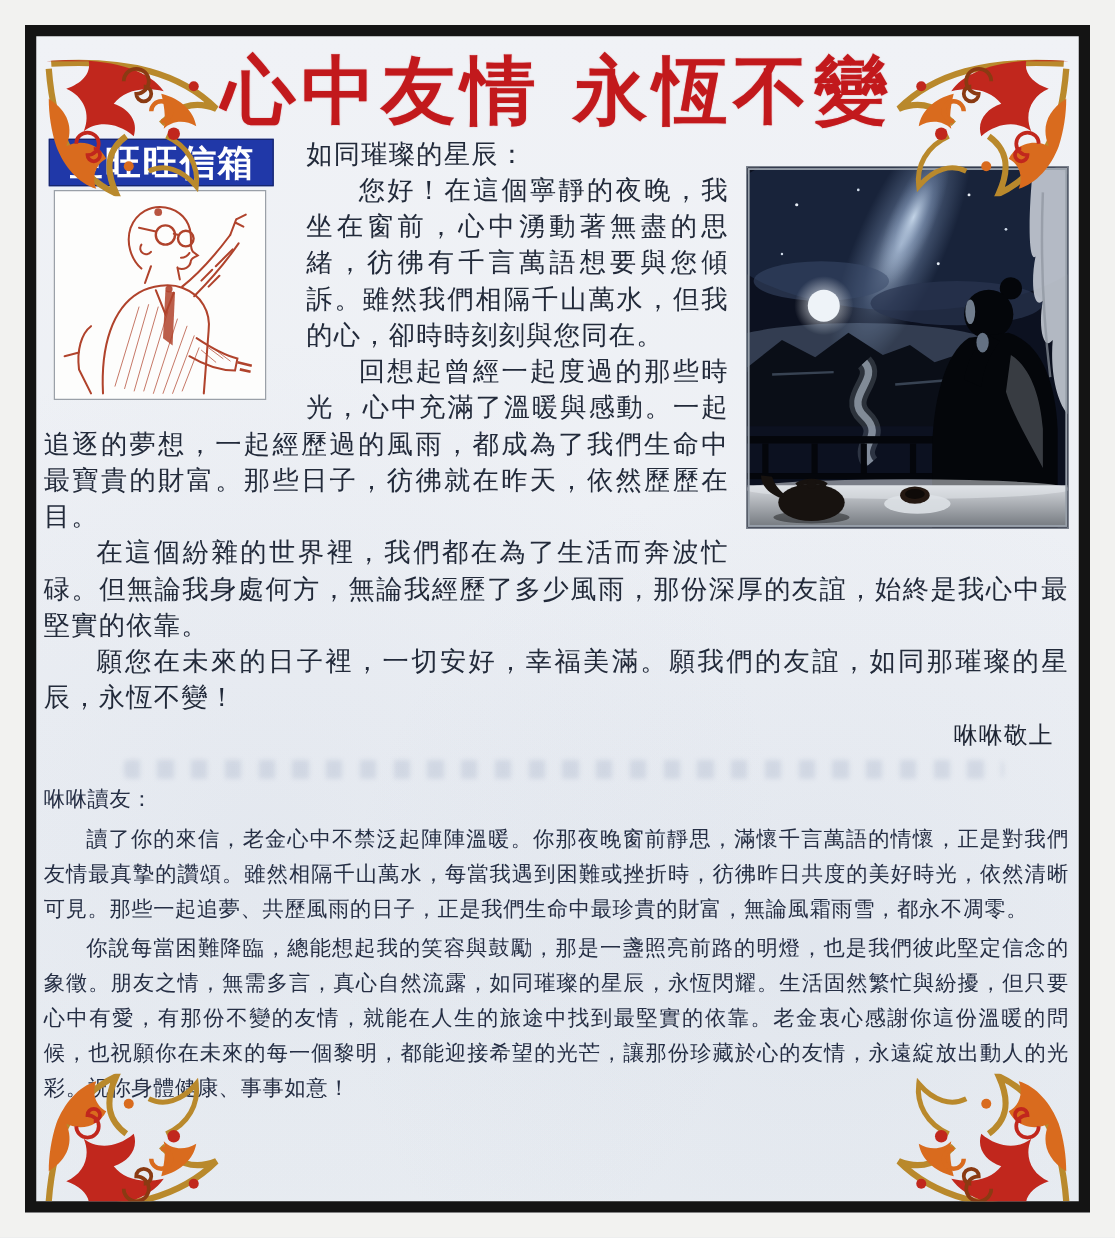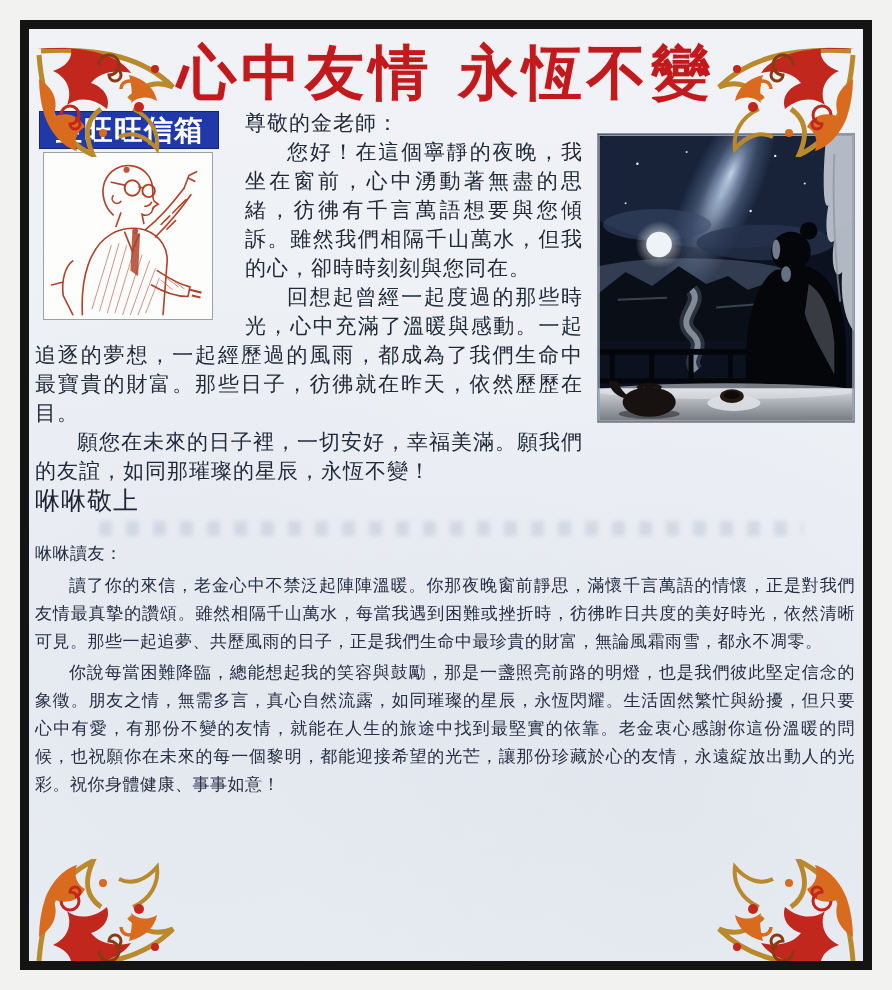--- a/index.html
+++ b/index.html
@@ -30,21 +30,21 @@
 
   .sidebar{float:left;width:180px;margin:2px 26px 6px 4px;}
   .badge{box-sizing:border-box;width:180px;height:38px;background:#2038a8;border:1px solid #16266e;
          color:#ffffff;font-family:"DejaVu Sans",sans-serif;font-weight:bold;font-size:29px;
          line-height:36px;text-align:center;letter-spacing:1px;}
   .sketch-box{box-sizing:border-box;width:170px;height:168px;margin:3px 0 0 4px;background:#fdfdfc;
               border:1px solid #9aa0a8;}
   .photo{float:right;width:258px;height:290px;margin:24px 0 10px 14px;border:1px solid #8d95a0;
          box-sizing:border-box;background:#0c1120;}
 
-  .sig{clear:none;padding-right:12px;font-size:25px;line-height:30px;color:#1d2433;}
+  .sig{clear:none;text-align:right;padding-right:12px;font-size:19px;line-height:30px;color:#1d2433;}
   .bleed{height:15px;margin:5px 60px 3px 70px;border-radius:4px;opacity:.55;filter:blur(2px);
          background:repeating-linear-gradient(90deg,rgba(95,115,155,.28) 0 13px,rgba(95,115,155,0) 13px 27px);}
 
   .reply{margin:2px 8px 0 6px;color:#252e44;font-size:17px;line-height:28px;letter-spacing:.5px;
          text-align:justify;position:relative;z-index:2;}
   .reply p{margin:0 0 3px;text-indent:2em;}
   .reply p.salutation{text-indent:0;margin-bottom:4px;}
 </style>
 </head>
 <body>
@@ -180,23 +180,24 @@
             <path d="M26,268 C16,264 11,257 11,250 L20,251 C22,258 27,263 31,266 Z" fill="#17120f"></path>
             <path d="M40,258 a16,10 0 0 1 24,0" fill="none" stroke="#17120f" stroke-width="4"></path>
             <circle cx="52" cy="257" r="4" fill="#17120f"></circle>
             <ellipse cx="138" cy="273" rx="27" ry="8" fill="#dde1e6" opacity=".9"></ellipse>
             <ellipse cx="136" cy="266" rx="12" ry="7" fill="#241812"></ellipse>
             <ellipse cx="136" cy="265" rx="8" ry="4" fill="#0e0a08"></ellipse>
             <rect x="1" y="1" width="258" height="290" fill="none" stroke="#98a0aa" stroke-width="1.5"></rect>
           </svg>
         </div>
 
-        <p class="salutation">尊敬的金老師：</p>
+        <p class="salutation">如同璀璨的星辰：</p>
         <p>您好！在這個寧靜的夜晚，我坐在窗前，心中湧動著無盡的思緒，彷彿有千言萬語想要與您傾訴。雖然我們相隔千山萬水，但我的心，卻時時刻刻與您同在。</p>
         <p>回想起曾經一起度過的那些時光，心中充滿了溫暖與感動。一起追逐的夢想，一起經歷過的風雨，都成為了我們生命中最寶貴的財富。那些日子，彷彿就在昨天，依然歷歷在目。</p>
+        <p>在這個紛雜的世界裡，我們都在為了生活而奔波忙碌。但無論我身處何方，無論我經歷了多少風雨，那份深厚的友誼，始終是我心中最堅實的依靠。</p>
         <p>願您在未來的日子裡，一切安好，幸福美滿。願我們的友誼，如同那璀璨的星辰，永恆不變！</p>
         <div class="sig">咻咻敬上</div>
       </div>
 
       <div class="bleed"></div>
 
       <div class="reply">
         <p class="salutation">咻咻讀友：</p>
         <p>讀了你的來信，老金心中不禁泛起陣陣溫暖。你那夜晚窗前靜思，滿懷千言萬語的情懷，正是對我們友情最真摯的讚頌。雖然相隔千山萬水，每當我遇到困難或挫折時，彷彿昨日共度的美好時光，依然清晰可見。那些一起追夢、共歷風雨的日子，正是我們生命中最珍貴的財富，無論風霜雨雪，都永不凋零。</p>
         <p>你說每當困難降臨，總能想起我的笑容與鼓勵，那是一盞照亮前路的明燈，也是我們彼此堅定信念的象徵。朋友之情，無需多言，真心自然流露，如同璀璨的星辰，永恆閃耀。生活固然繁忙與紛擾，但只要心中有愛，有那份不變的友情，就能在人生的旅途中找到最堅實的依靠。老金衷心感謝你這份溫暖的問候，也祝願你在未來的每一個黎明，都能迎接希望的光芒，讓那份珍藏於心的友情，永遠綻放出動人的光彩。祝你身體健康、事事如意！</p>

